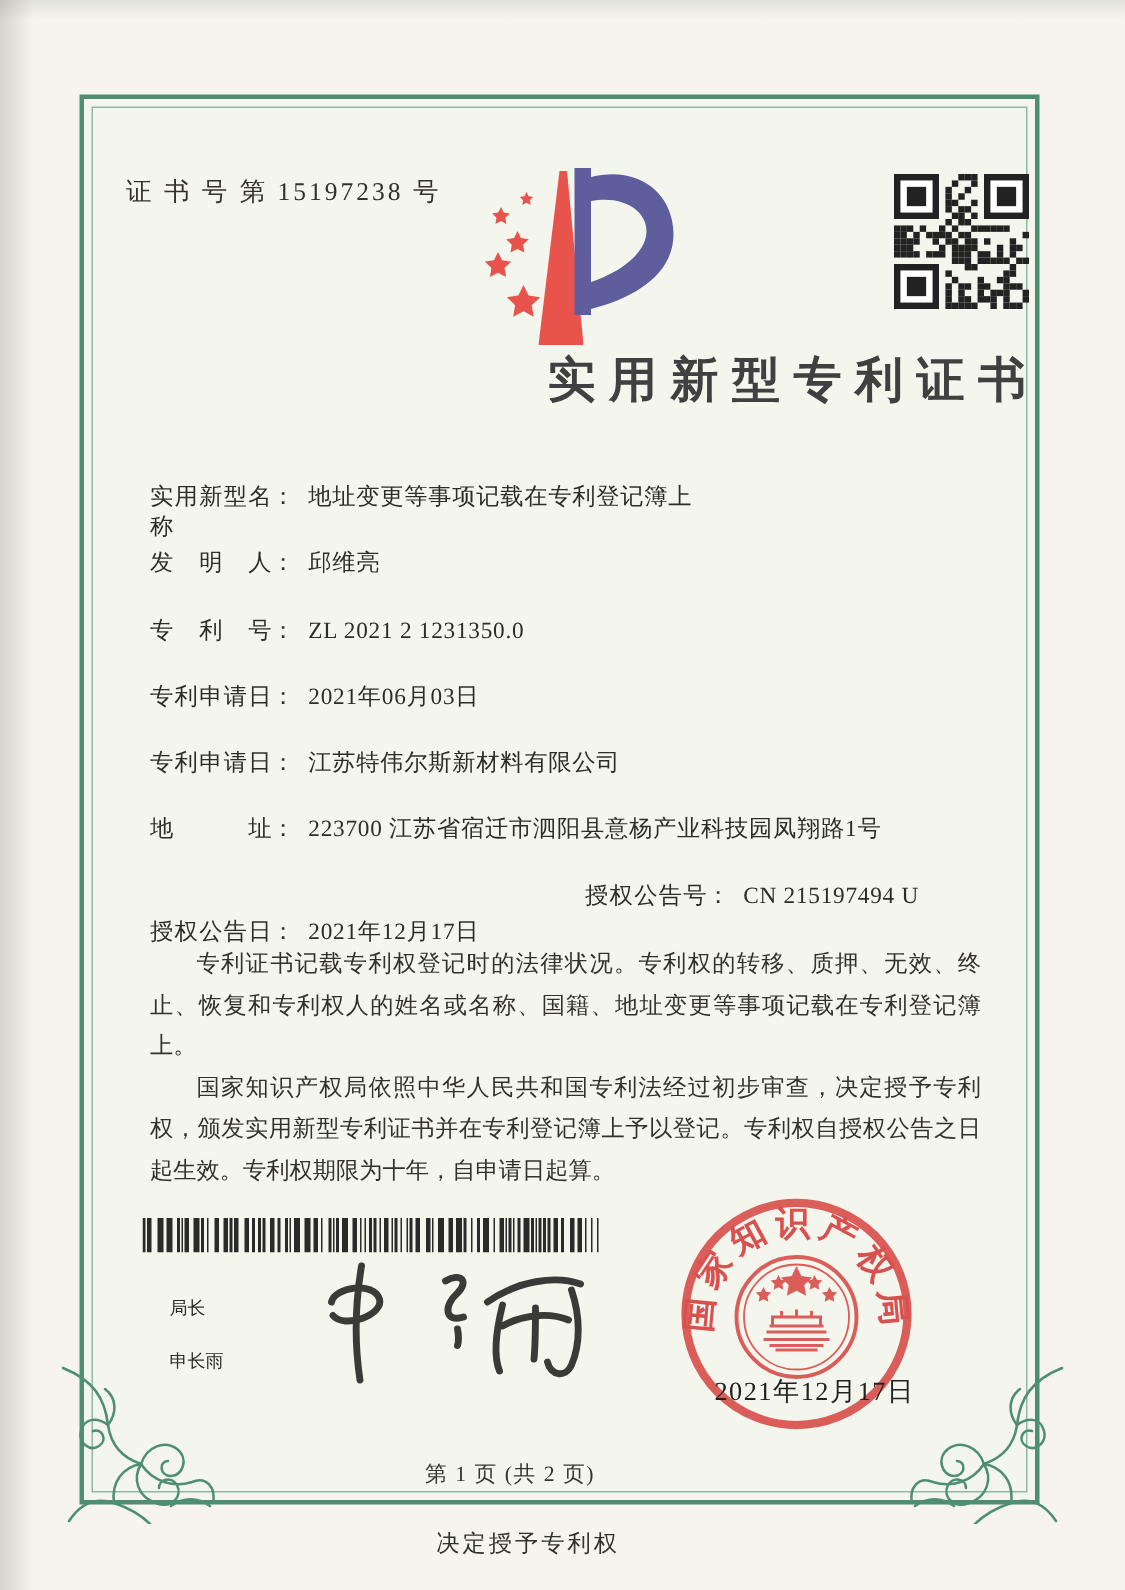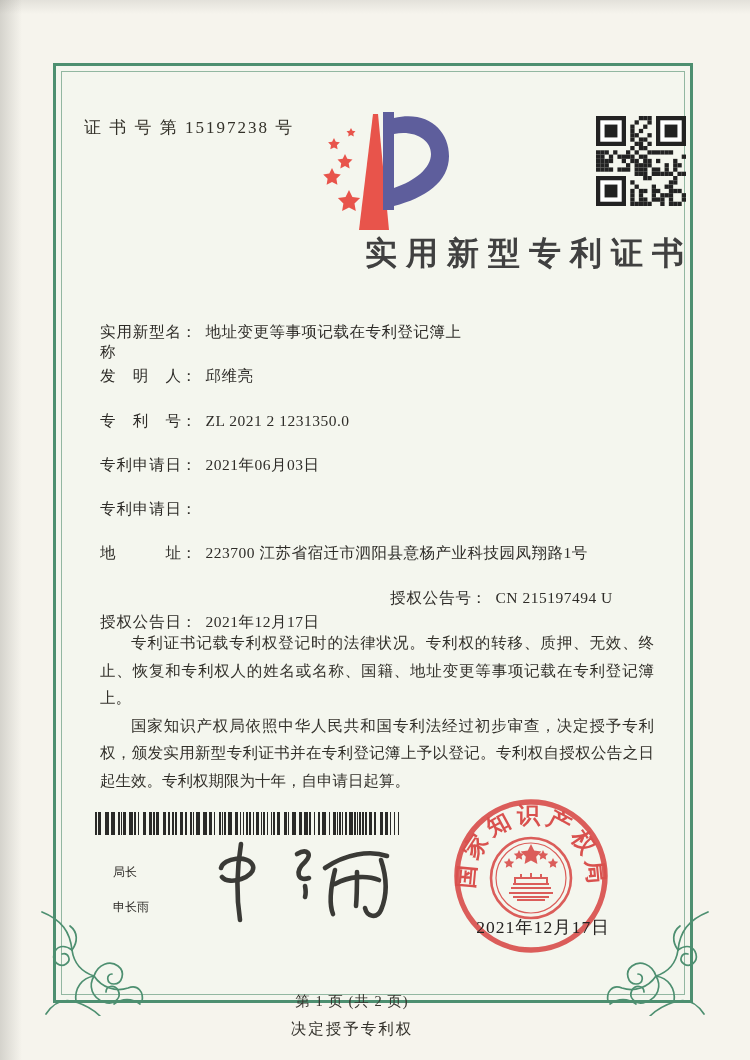--- a/index.html
+++ b/index.html
@@ -45,22 +45,22 @@
 
   .barcode{position:absolute;left:95px;top:812px;width:304px;height:23px;}
 
   .chief{position:absolute;left:113px;top:855px;font-size:12px;line-height:35px;color:#2c2a26;}
   .signature{position:absolute;left:205px;top:834px;width:190px;height:92px;}
 
   .seal{position:absolute;left:451px;top:796px;width:160px;height:160px;}
   .seal-date{position:absolute;left:458px;top:915px;width:170px;text-align:center;
     font-size:17.5px;letter-spacing:1px;color:#242220;z-index:3;}
 
-  .page-info{position:absolute;left:52px;top:973px;width:600px;text-align:center;
-    font-size:14.5px;letter-spacing:1px;color:#36342e;margin-top:19px;}
+  .page-info{position:absolute;left:40px;top:973px;width:600px;text-align:center;
+    font-size:14.5px;letter-spacing:1px;color:#36342e;}
   .back-note{position:absolute;left:52px;top:1019px;width:600px;text-align:center;
     font-size:15.5px;letter-spacing:2px;color:#33312b;}
 </style>
 </head>
 <body>
 
 <div class="scan-shadow"></div>
 <div class="scan-shadow-top"></div>
 
 <div class="frame">
@@ -286,20 +286,21 @@
     <span class="pair">
         <span class="flabel">专利申请日</span>
         <span class="fcolon">：</span>
         <span class="fvalue">2021年06月03日</span>
       </span>
   </div>
   <div class="frow">
     <span class="pair">
         <span class="flabel">专利申请日</span>
         <span class="fcolon">：</span>
+        <span class="fvalue">江苏特伟尔斯新材料有限公司</span>
       </span>
   </div>
   <div class="frow">
     <span class="pair">
         <span class="flabel">地址</span>
         <span class="fcolon">：</span>
         <span class="fvalue">223700 江苏省宿迁市泗阳县意杨产业科技园凤翔路1号</span>
       </span>
   </div>
   <div class="frow">

